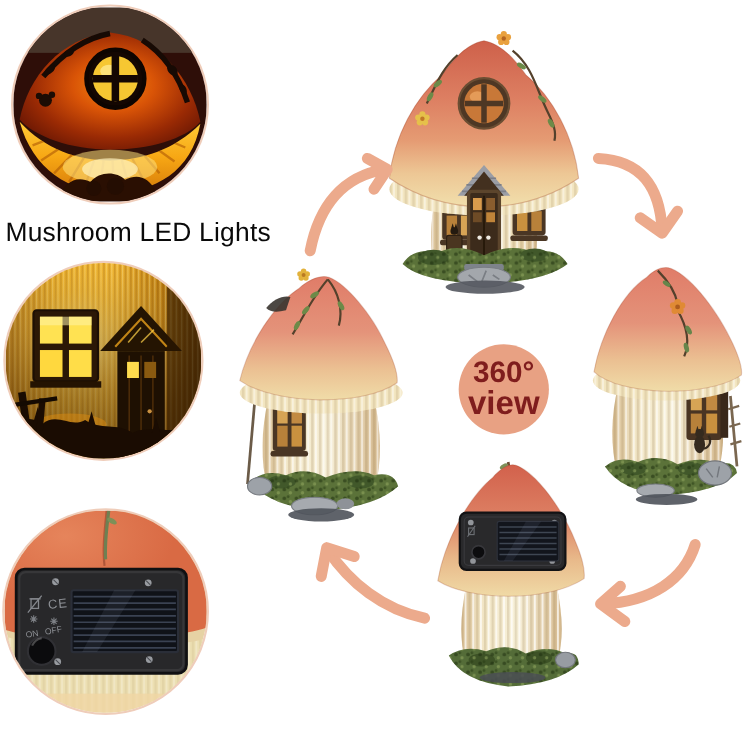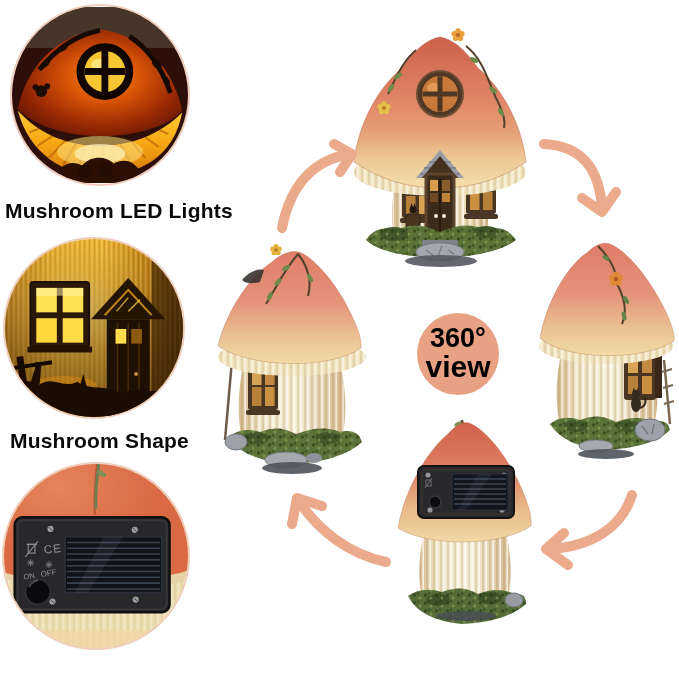--- a/index.html
+++ b/index.html
@@ -8,29 +8,29 @@
     background:#ffffff;
     font-family:"Liberation Sans", sans-serif;
   }
   .abs{position:absolute}
   .photo{
     position:absolute;border-radius:50%;overflow:hidden;
     border:2px solid #efcdba;box-sizing:border-box;background:#fff;
   }
   .photo svg{display:block;width:100%;height:100%}
   .caption{
-    position:absolute;color:#0a0a0a;font-size:21px;font-weight:700;
+    position:absolute;color:#0a0a0a;font-size:24px;font-weight:400;
     letter-spacing:.2px;white-space:nowrap;line-height:1.1;
   }
   .view{position:absolute}
   .view svg{display:block;width:100%;height:100%}
   .arrow{position:absolute}
   .badge{
     position:absolute;width:82px;height:82px;border-radius:50%;
-    background:#e8a183;color:#000000;display:flex;flex-direction:column;
+    background:#e8a183;color:#7f1d1d;display:flex;flex-direction:column;
     align-items:center;justify-content:center;line-height:1.02;font-weight:bold;
   }
   .badge .l1{font-size:27px}
   .badge .l2{font-size:30px}
 </style>
 </head>
 <body>
 
 <div class="abs" style="inset:0">
 
@@ -146,21 +146,20 @@
         <path d="M0,142 C14,150 22,140 34,150 C48,138 60,154 74,146 C88,156 104,148 118,158 C134,150 150,160 166,152 L182,160 V182 H0 Z"></path>
         <polygon points="30,134 34,148 26,148"></polygon>
         <polygon points="80,138 84,152 76,152"></polygon>
         <polygon points="140,144 144,158 136,158"></polygon>
         <rect x="14" y="120" width="7" height="34" transform="rotate(-8 17 137)"></rect>
         <rect x="30" y="126" width="6" height="30" transform="rotate(5 33 141)"></rect>
         <path d="M8,132 L48,126" stroke="#140A02" stroke-width="4"></path>
       </g>
     </svg>
   </div>
-  <div class="caption" style="left:10px;top:429px">Mushroom Shape</div>
 
   <div class="photo" style="left:2px;top:462px;width:188px;height:188px">
     <svg viewBox="0 0 190 190">
       <defs>
         <radialGradient id="capLight3" cx=".3" cy=".2" r=".9">
           <stop offset="0" stop-color="#F09A6E" stop-opacity=".55"></stop>
           <stop offset=".6" stop-color="#F09A6E" stop-opacity="0"></stop>
         </radialGradient>
         <pattern id="ridge3" width="7" height="12" patternUnits="userSpaceOnUse">
           <path d="M2,0 V12" stroke="rgba(150,120,66,0.2)" stroke-width="2.2"></path>

